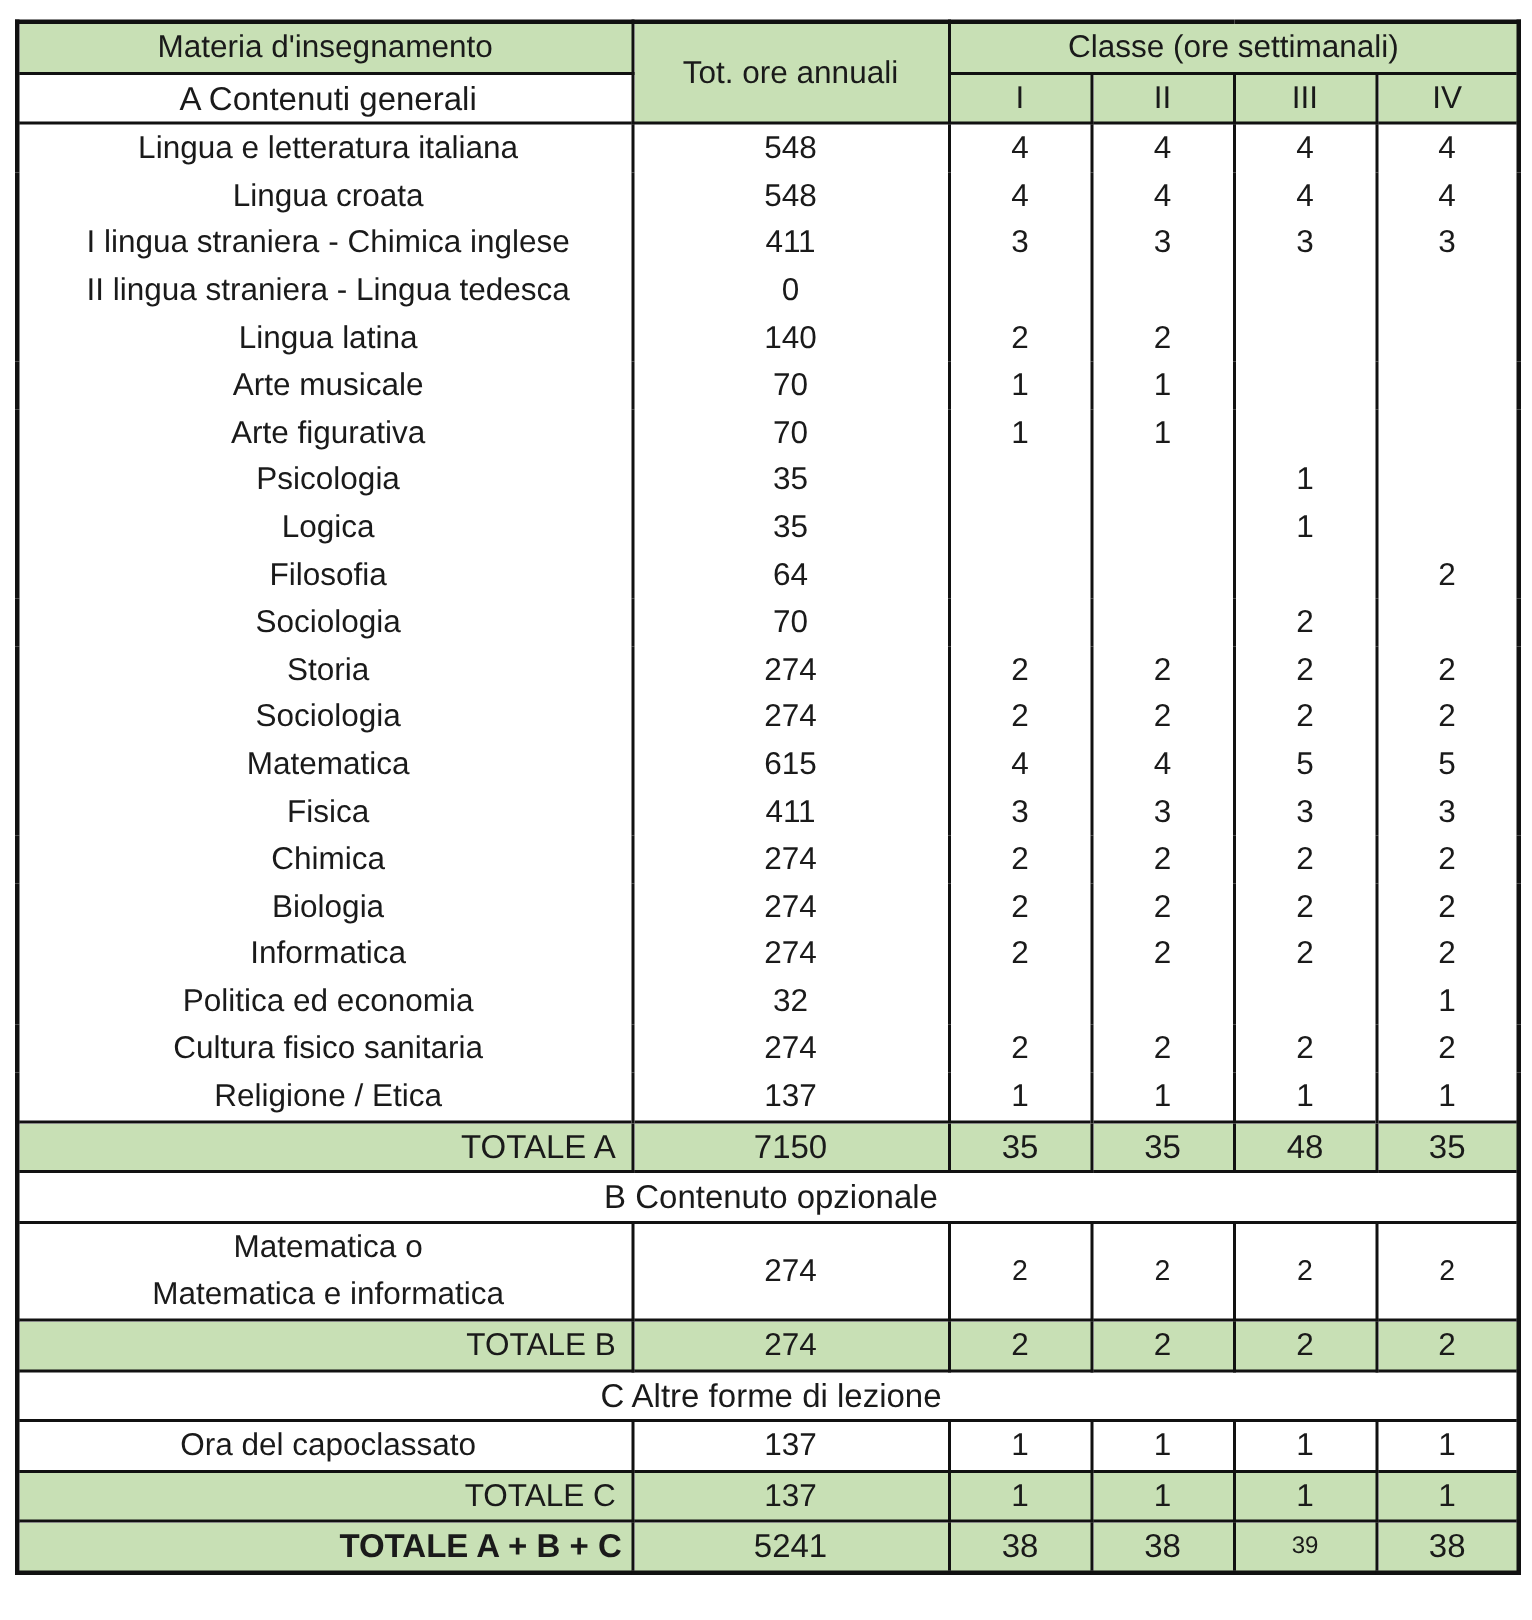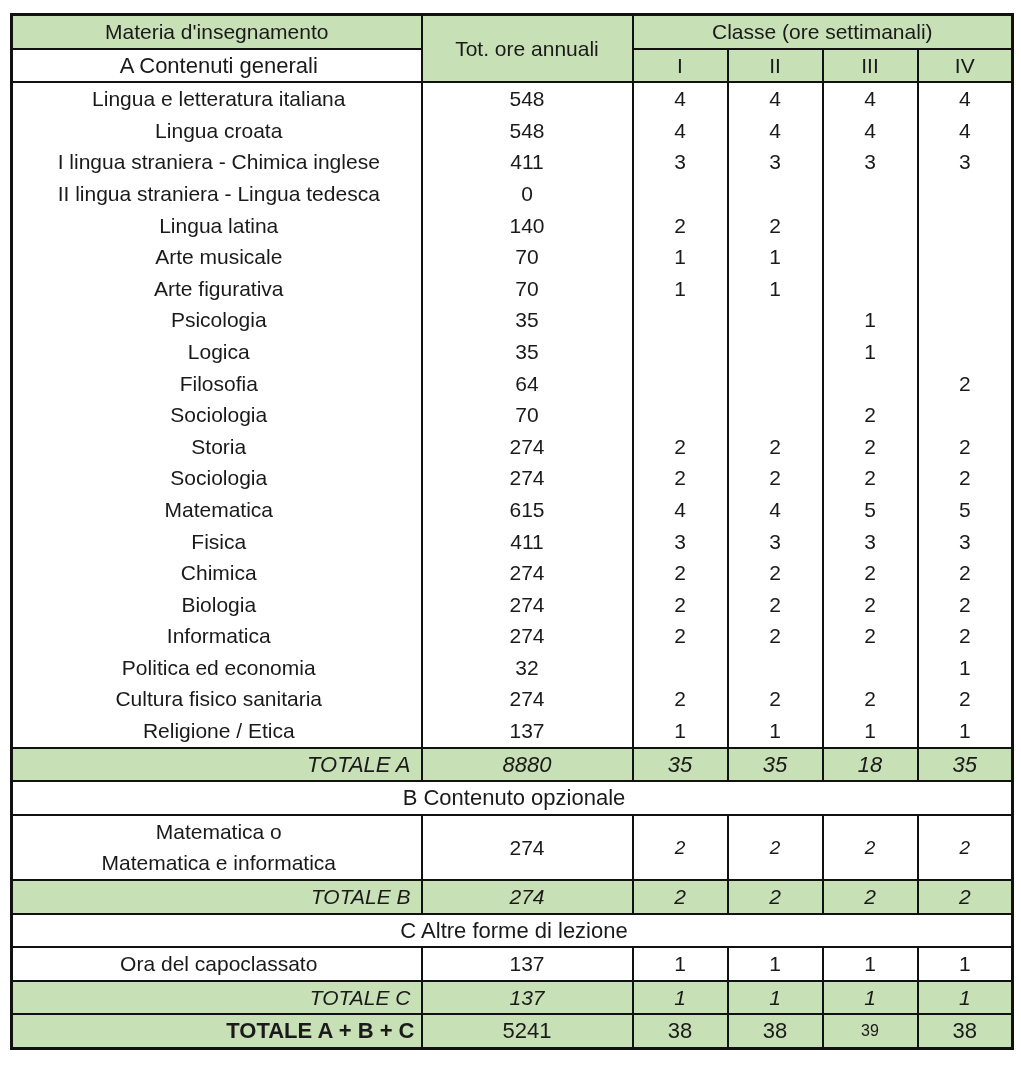--- a/index.html
+++ b/index.html
@@ -11,21 +11,21 @@
          font-size:21px; line-height:31.6px; height:31.6px; text-align:center; overflow:hidden; white-space:nowrap; }
   #tbl col.c0 { width:410px; }
   #tbl col.c1 { width:211px; }
   #tbl col.cx { width:95px; }
   .green { background:#c8e0b5; }
   .hdr th { font-weight:bold; font-size:22px; }
   .bt { border-top:2px solid #111; }
   .bb { border-bottom:2px solid #111; }
   .subj { text-align:left; padding-left:4px !important; }
   .sec { text-align:right; padding-left:4px !important; font-weight:normal; font-size:22px !important; }
-  .tot { font-style:italic; }
+  .tot { }
   .tot-label { text-align:right !important; padding-right:10px !important; }
   .totb td { font-size:19px; }
   .totb td.tot-label { font-size:21px;margin-top:47px; }
   .grand-label { font-weight:bold !important; text-align:right !important; padding-right:6px !important;margin-top:24px; }
   .tall { height:63px !important; line-height:31.6px; }
   .tall .subj { white-space:normal; }
 </style>
 </head>
 <body>
 
@@ -218,24 +218,24 @@
         <td>137</td>
         <td>1</td>
         <td>1</td>
         <td>1</td>
         <td>1</td>
       </tr>
     </tbody>
   <tbody>
     <tr class="green tot bt bb">
       <td class="tot-label bt bb" style="font-size:22px">TOTALE A</td>
-      <td class="bt bb" style="font-size:22px">8880</td>
+      <td class="bt bb" style="font-size:22px">7150</td>
       <td class="bt bb" style="font-size:22px">35</td>
       <td class="bt bb" style="font-size:22px">35</td>
-      <td class="bt bb" style="font-size:22px">18</td>
+      <td class="bt bb" style="font-size:22px">48</td>
       <td class="bt bb" style="font-size:22px">35</td>
     </tr>
   </tbody>
   <tbody>
     <tr>
       <td colspan="6" class="sec bb">B Contenuto opzionale</td>
     </tr>
     <tr class="tall">
       <td class="subj bb tall">
         <div>Matematica o</div>

